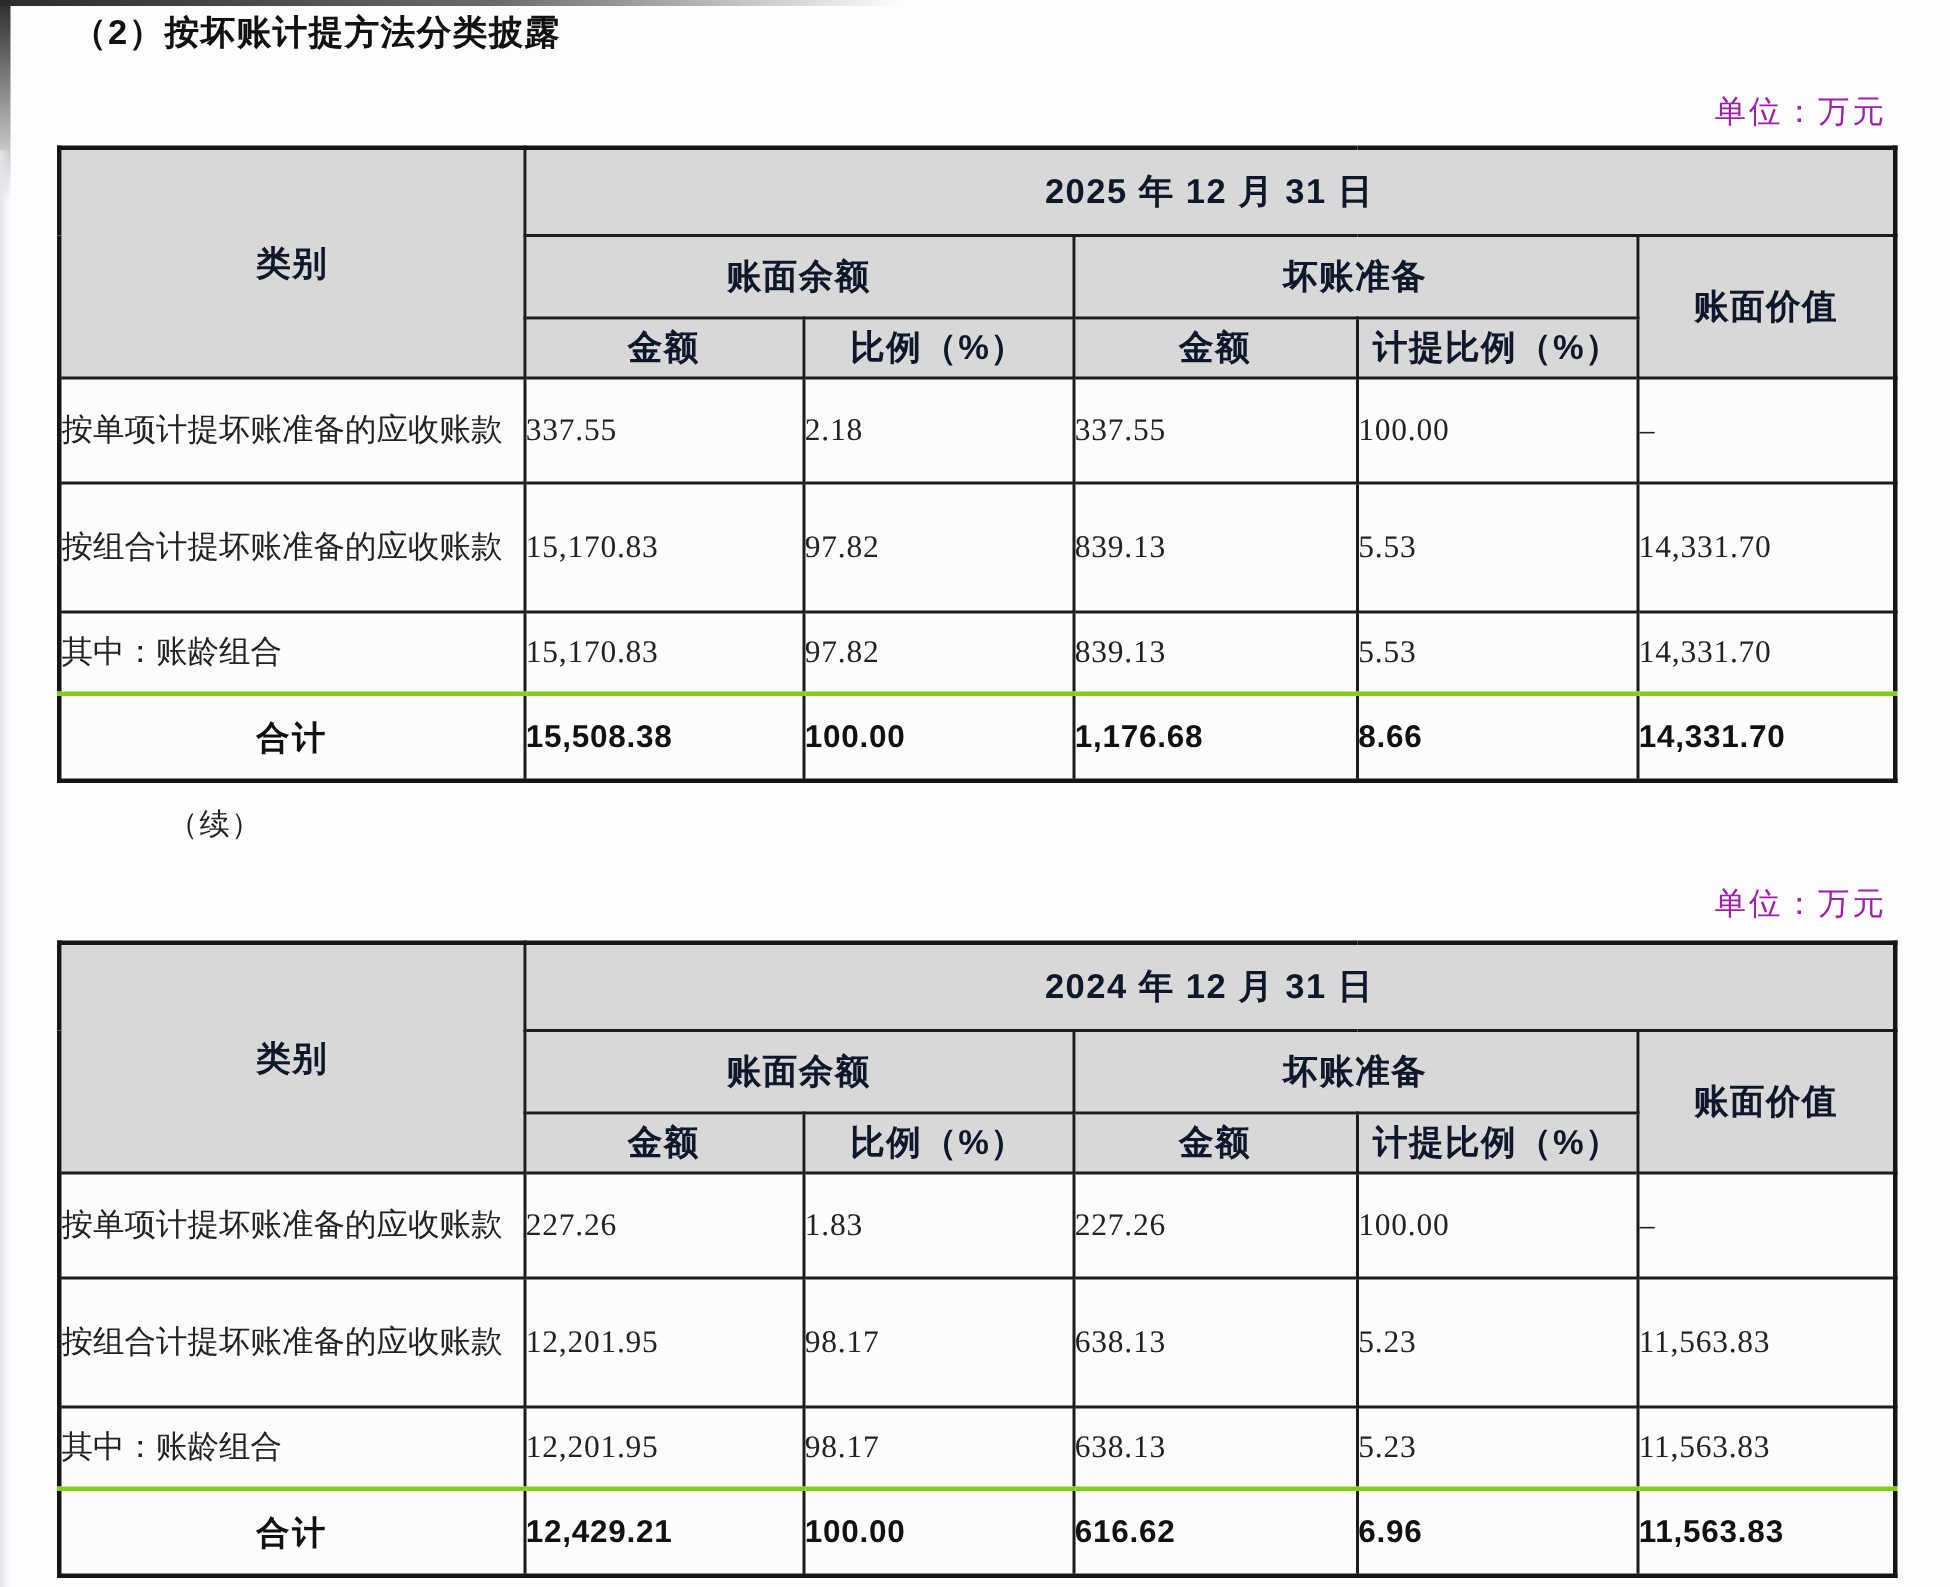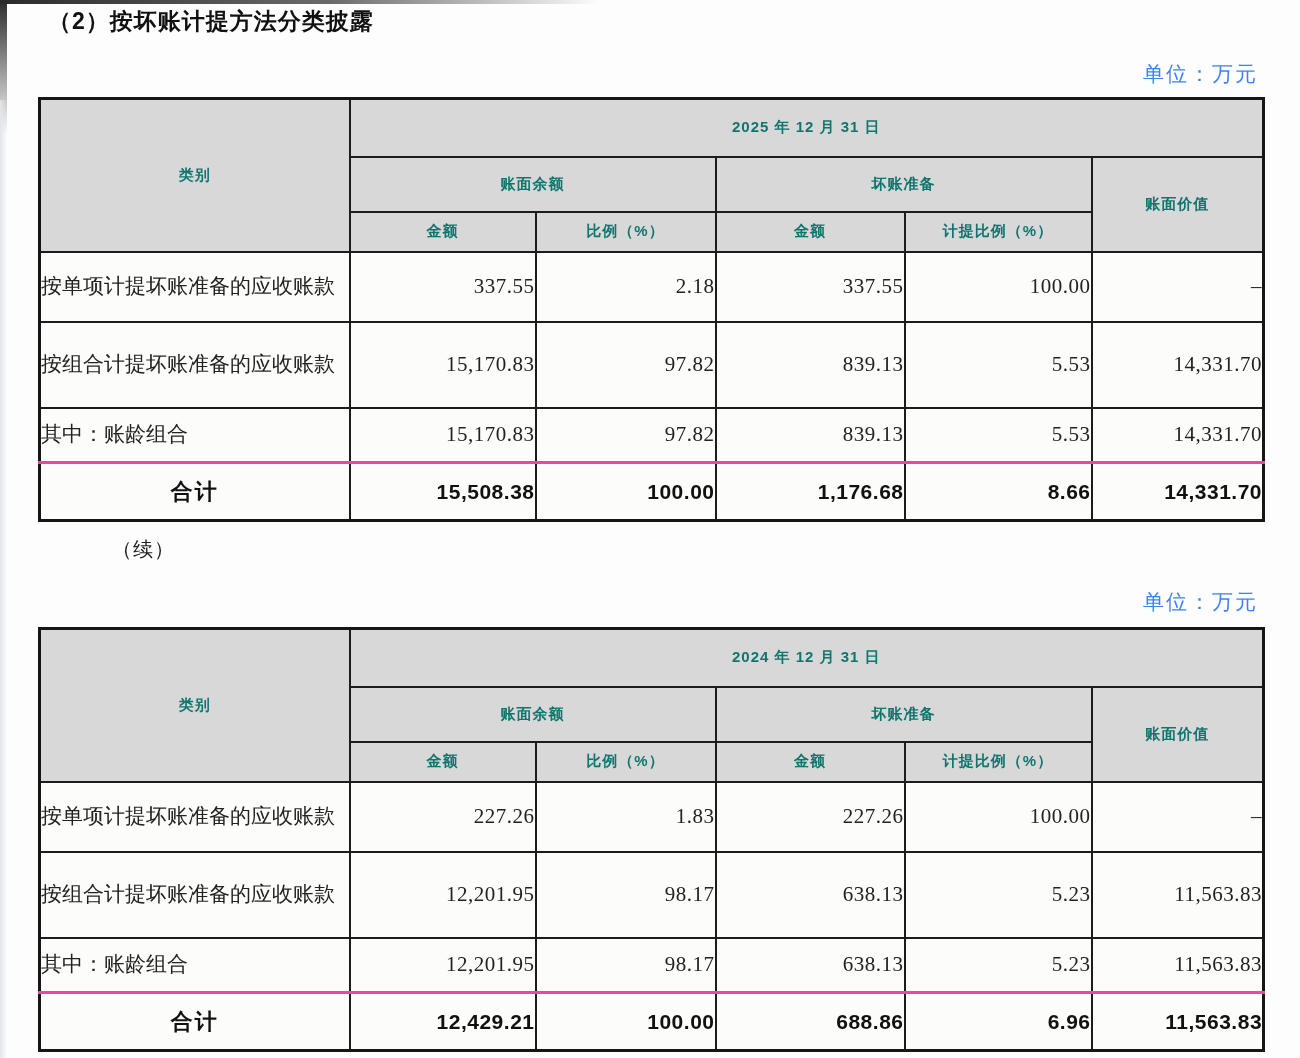--- a/index.html
+++ b/index.html
@@ -19,21 +19,21 @@
   .edge-left{position:absolute;top:100px;left:0;width:7px;height:958px;
     background:linear-gradient(to right,#e3e5e8 0%,rgba(255,255,255,0) 100%);}
 
   .doc-title{
     position:absolute;left:48px;top:6px;
     font-family:"Liberation Sans","DejaVu Sans",sans-serif;
     font-weight:bold;font-size:23px;letter-spacing:1px;color:#111;
   }
   .unit-label{
     position:absolute;right:42px;width:300px;text-align:right;
-    font-size:21px;color:#3b82f6;letter-spacing:2px;
+    font-size:21px;color:#a21caf;letter-spacing:2px;
   }
   #unit-1{top:60px;}
   #unit-2{top:588px;}
   .continued{
     position:absolute;left:112px;top:536px;
     font-size:20px;color:#222;letter-spacing:1px;
   }
 
   table.fin-table{
     position:absolute;left:38px;width:1224px;
@@ -44,37 +44,37 @@
   #table-2025{top:97px;}
   #table-2024{top:627px;}
   .fin-table td{
     border:2px solid #1c1c1c;
     padding:0;
     overflow:hidden;
   }
   .fin-table .h{
     background:#d8d8d8;
     font-family:"Liberation Sans","DejaVu Sans",sans-serif;
-    font-weight:bold;font-size:15px;text-align:center;
-    color:#0f766e;letter-spacing:1px;
+    font-weight:bold;font-size:23px;text-align:center;
+    color:#0f172a;letter-spacing:1px;
   }
   .r-date{height:58px;}
   .r-group{height:55px;}
   .r-sub{height:40px;}
   .r-data1{height:70px;}
   .r-data2{height:86px;}
   .r-data3{height:55px;}
   .r-total{height:58px;}
-  .r-total td{border-top:3px solid #ec4899;}
+  .r-total td{border-top:3px solid #84cc16;}
   .cat-cell{
     font-size:21px;text-align:left;padding:4px 10px 4px 13px;
     line-height:31px;color:#222;
   }
   .num{
-    font-size:21px;text-align:right;padding-right:19px;color:#222;
+    font-size:21px;padding-right:19px;color:#222;
     letter-spacing:0.5px;
   }
   .r-total .total-label{
     font-family:"Liberation Sans","DejaVu Sans",sans-serif;
     font-weight:bold;font-size:22px;text-align:center;color:#111;
     letter-spacing:2px;
   }
   .r-total .num{
     font-family:"Liberation Sans","DejaVu Sans",sans-serif;
     font-weight:bold;font-size:21px;color:#111;
@@ -201,18 +201,18 @@
     <td class="num">12,201.95</td>
     <td class="num">98.17</td>
     <td class="num">638.13</td>
     <td class="num">5.23</td>
     <td class="num">11,563.83</td>
   </tr>
   <tr class="r-total">
     <td class="total-label">合计</td>
     <td class="num">12,429.21</td>
     <td class="num">100.00</td>
-    <td class="num">688.86</td>
+    <td class="num">616.62</td>
     <td class="num">6.96</td>
     <td class="num">11,563.83</td>
   </tr>
 </tbody>
   </table>
 
 </body></html>

